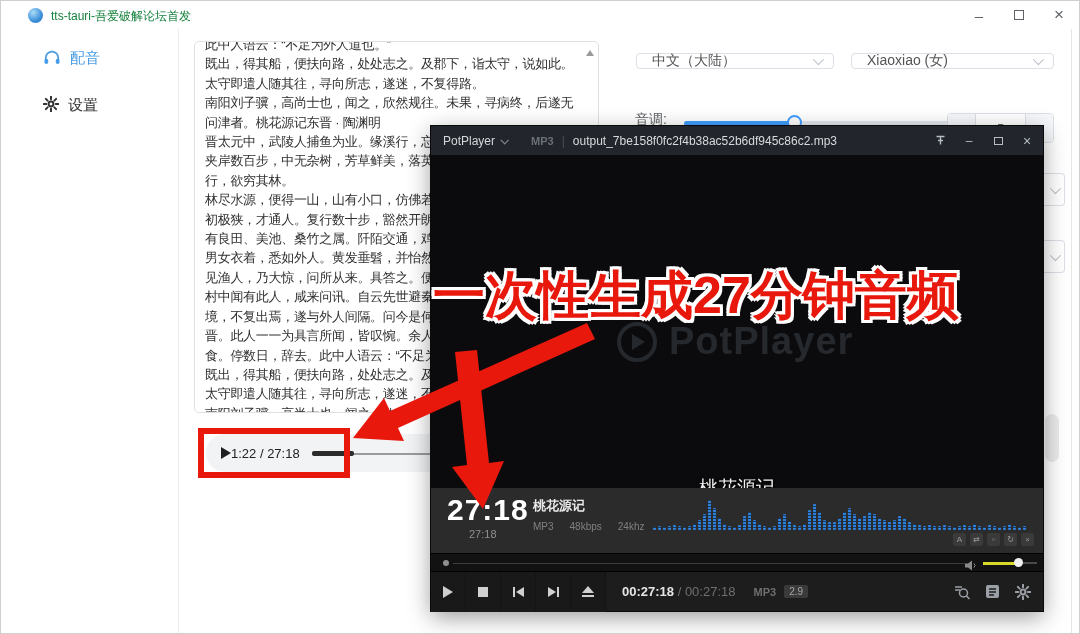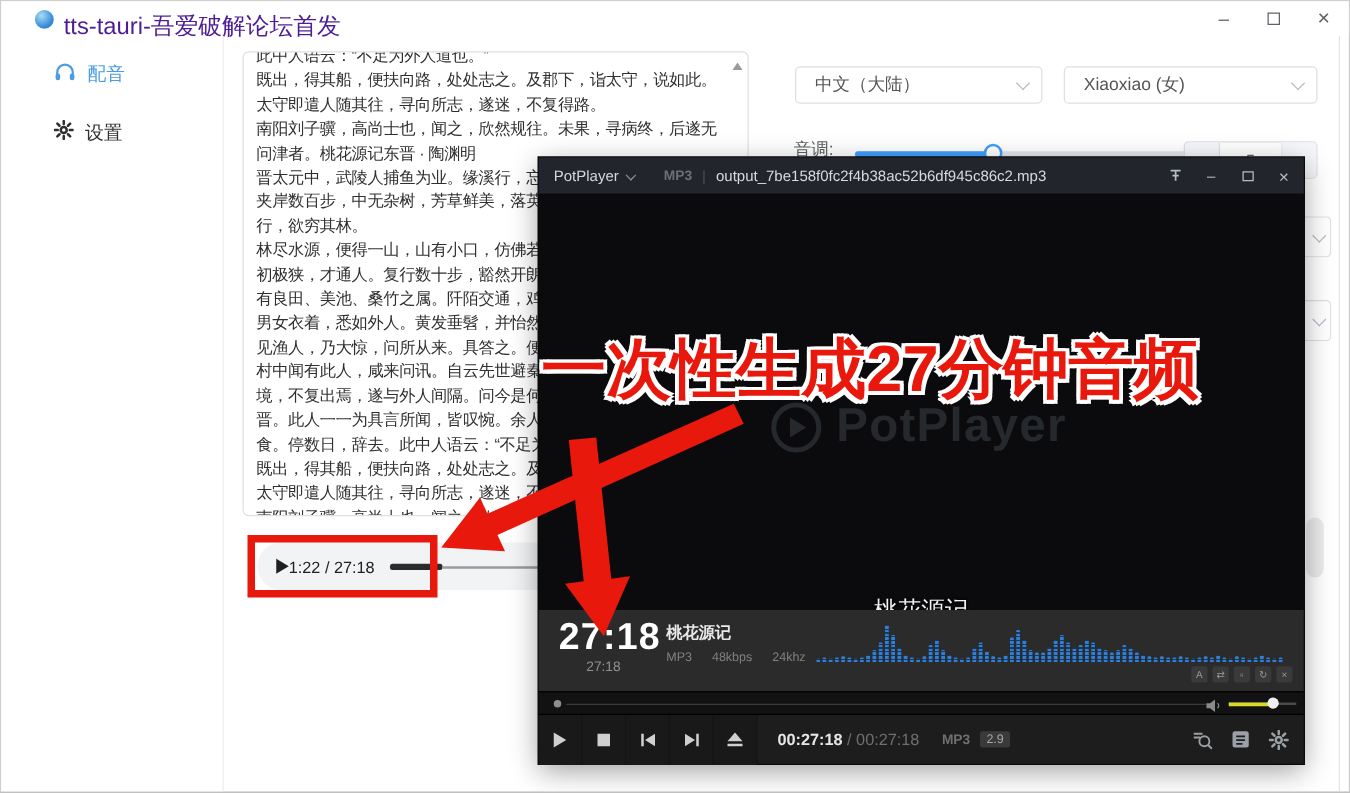--- a/index.html
+++ b/index.html
@@ -3,38 +3,38 @@
 <meta charset="utf-8">
 <style>
   html,body{margin:0;padding:0;background:#888;}
   *{box-sizing:border-box;font-family:"Liberation Sans","DejaVu Sans",sans-serif;}
   .stage{position:relative;width:1080px;height:634px;background:#fff;border:1px solid #cfcfcf;overflow:hidden;}
 
   
   .titlebar{position:absolute;left:0;top:0;width:100%;height:28px;background:#fff;}
   .app-logo{position:absolute;left:27px;top:7px;width:15px;height:15px;border-radius:50%;
     background:radial-gradient(circle at 35% 30%,#aadcf7,#3c8fd9 60%,#2a6fb8);}
-  .app-title{position:absolute;left:50px;top:7px;font-size:19px;color:#4c1d95;}
+  .app-title{position:absolute;left:50px;top:7px;font-size:12px;color:#15803d;}
   .winbtn{position:absolute;top:4px;width:22px;height:20px;display:flex;align-items:center;justify-content:center;color:#5f6368;font-size:15px;}
   .winbtn .maxbox{width:10px;height:10px;border:1.2px solid #5f6368;}
 
   
   .sidebar{position:absolute;left:0;top:28px;width:178px;height:606px;border-right:1px solid #ededed;background:#fff;}
   .side-item{position:absolute;left:42px;display:flex;align-items:center;gap:9px;font-size:15px;cursor:pointer;}
   .side-item.active{color:#4a9de4;}
   .side-item.plain{color:#2f2f2f;}
 
   
   .editor{position:absolute;left:193px;top:40px;width:405px;height:372px;border:1px solid #e0e0e0;border-radius:5px;background:#fff;overflow:hidden;}
   .editor-text{position:absolute;left:10px;top:0;width:378px;margin-top:-7px;font-size:13px;line-height:19.4px;color:#2f2f2f;white-space:pre-wrap;letter-spacing:-0.3px;}
   .ed-scroll{position:absolute;right:2px;top:4px;width:12px;height:360px;}
   .ed-up{width:0;height:0;margin:4px auto 0;border-left:4px solid transparent;border-right:4px solid transparent;border-bottom:6px solid #9a9a9a;}
 
   
-  .select{position:absolute;top:52px;height:30px;border:1px solid #dcdfe6;border-radius:4px;background:#fff;display:flex;align-items:center;justify-content:space-between;padding:0 12px 0 15px;font-size:14px;color:#555;cursor:pointer;}
+  .select{position:absolute;top:52px;height:16px;border:1px solid #dcdfe6;border-radius:4px;background:#fff;display:flex;align-items:center;justify-content:space-between;padding:0 12px 0 15px;font-size:14px;color:#555;cursor:pointer;}
   .chev{width:8px;height:8px;border-right:1.6px solid #b6bcc6;border-bottom:1.6px solid #b6bcc6;transform:rotate(45deg) translateY(-2px);}
   .pitch-label{position:absolute;left:634px;top:110px;font-size:14px;color:#606266;}
   .slider-track{position:absolute;left:683px;top:120px;width:272px;height:5px;border-radius:3px;background:#e4e7ed;}
   .slider-fill{position:absolute;left:0;top:0;height:5px;width:110px;border-radius:3px;background:#409eff;}
   .slider-handle{position:absolute;left:786px;top:114px;width:15px;height:15px;border-radius:50%;background:#fff;border:2px solid #409eff;}
   .stepper{position:absolute;left:946px;top:112px;width:107px;height:30px;border:1px solid #dcdfe6;border-radius:4px;background:#fff;display:flex;font-size:13px;color:#606266;}
   .step-btn{width:28px;display:flex;align-items:center;justify-content:center;background:#f5f7fa;color:#8a8f99;}
   .step-btn.l{border-right:1px solid #dcdfe6;border-radius:3px 0 0 3px;}
   .step-btn.r{border-left:1px solid #dcdfe6;border-radius:0 3px 3px 0;}
   .step-val{flex:1;display:flex;align-items:center;justify-content:center;}

